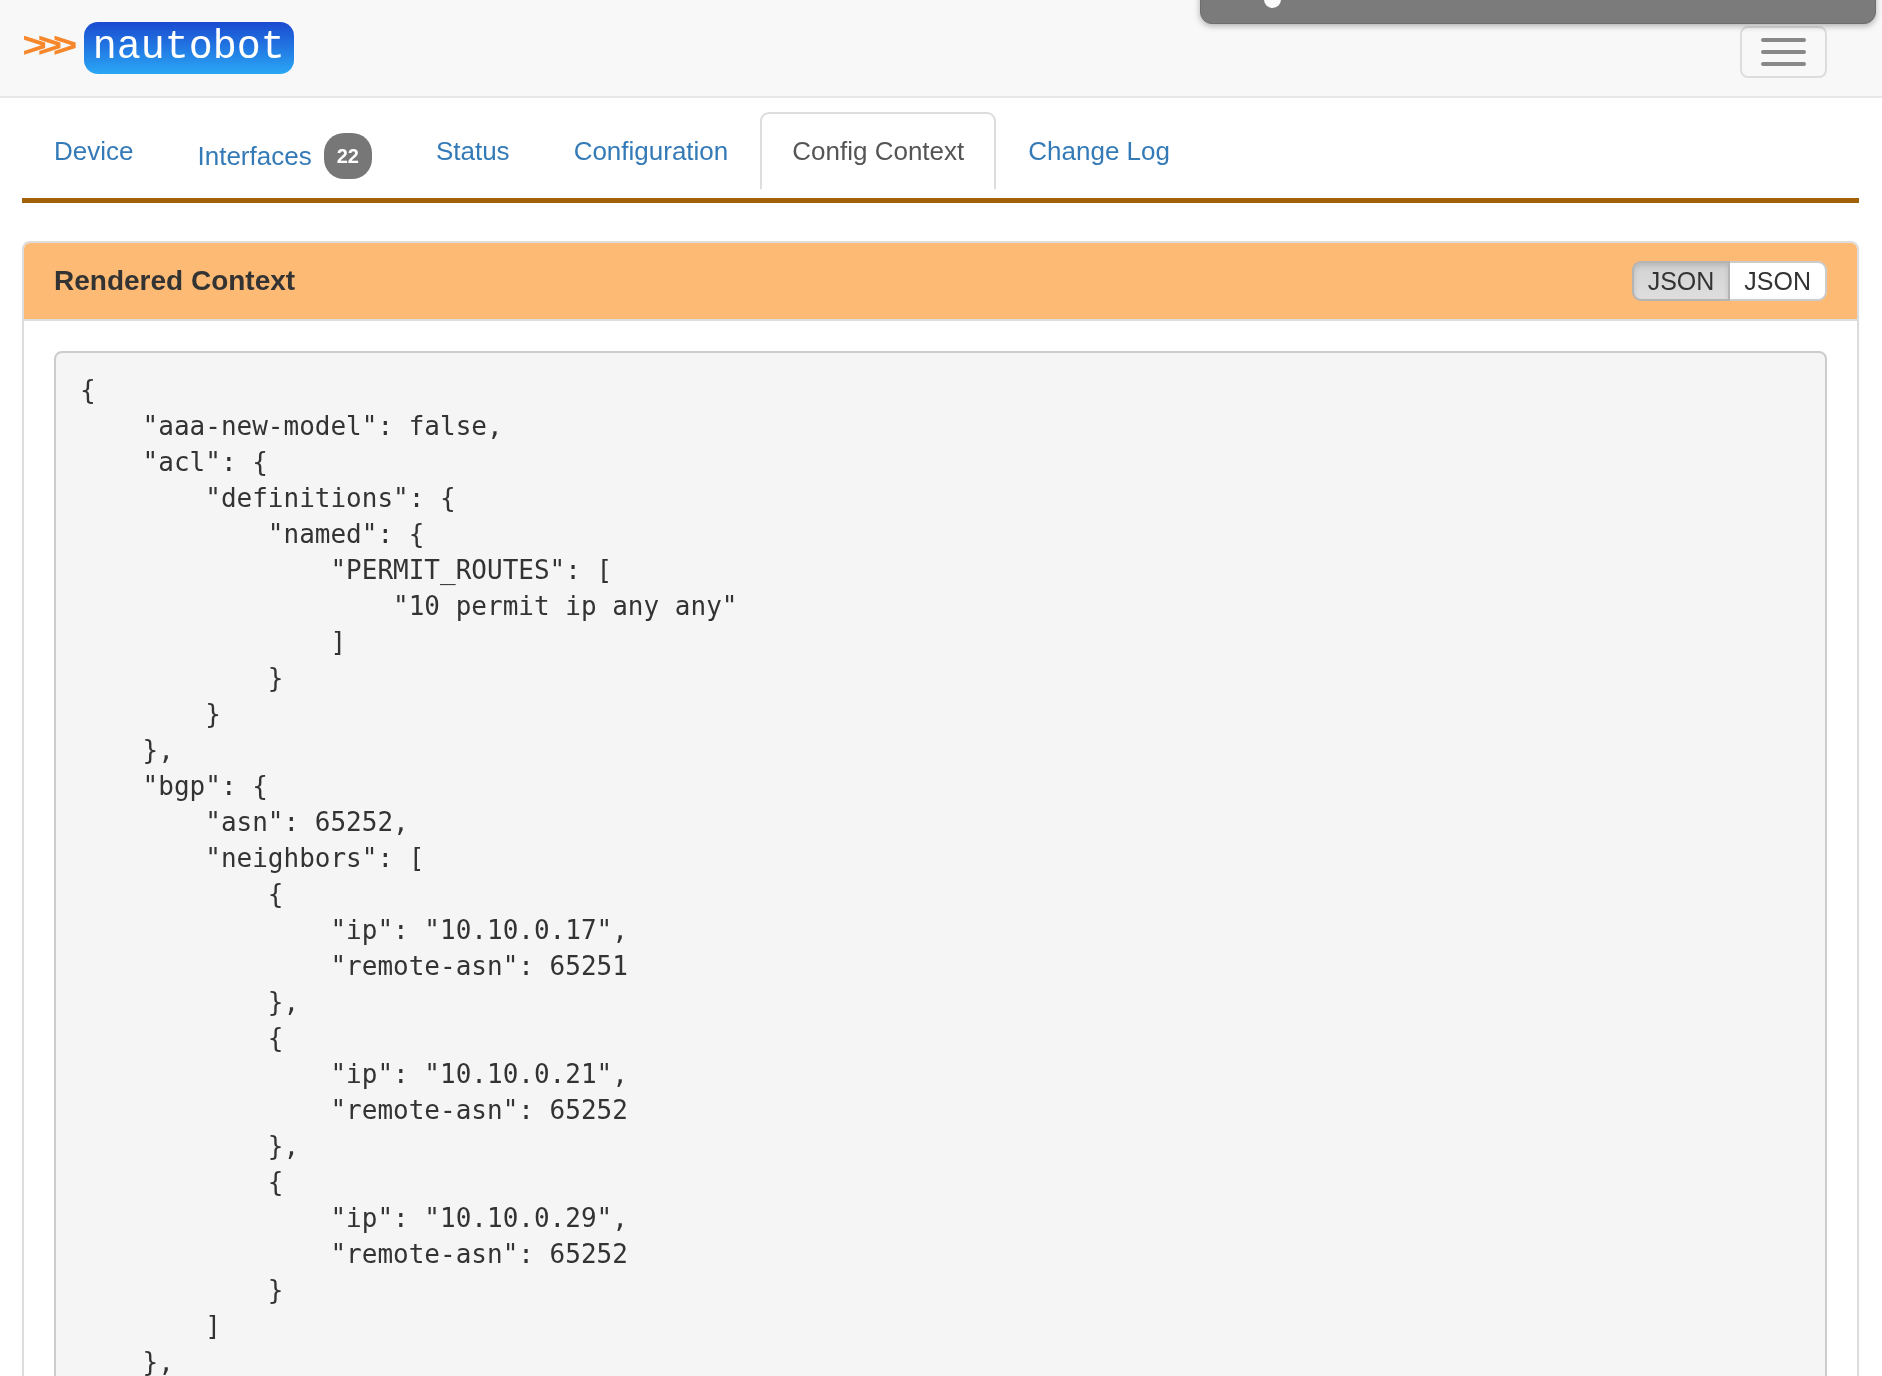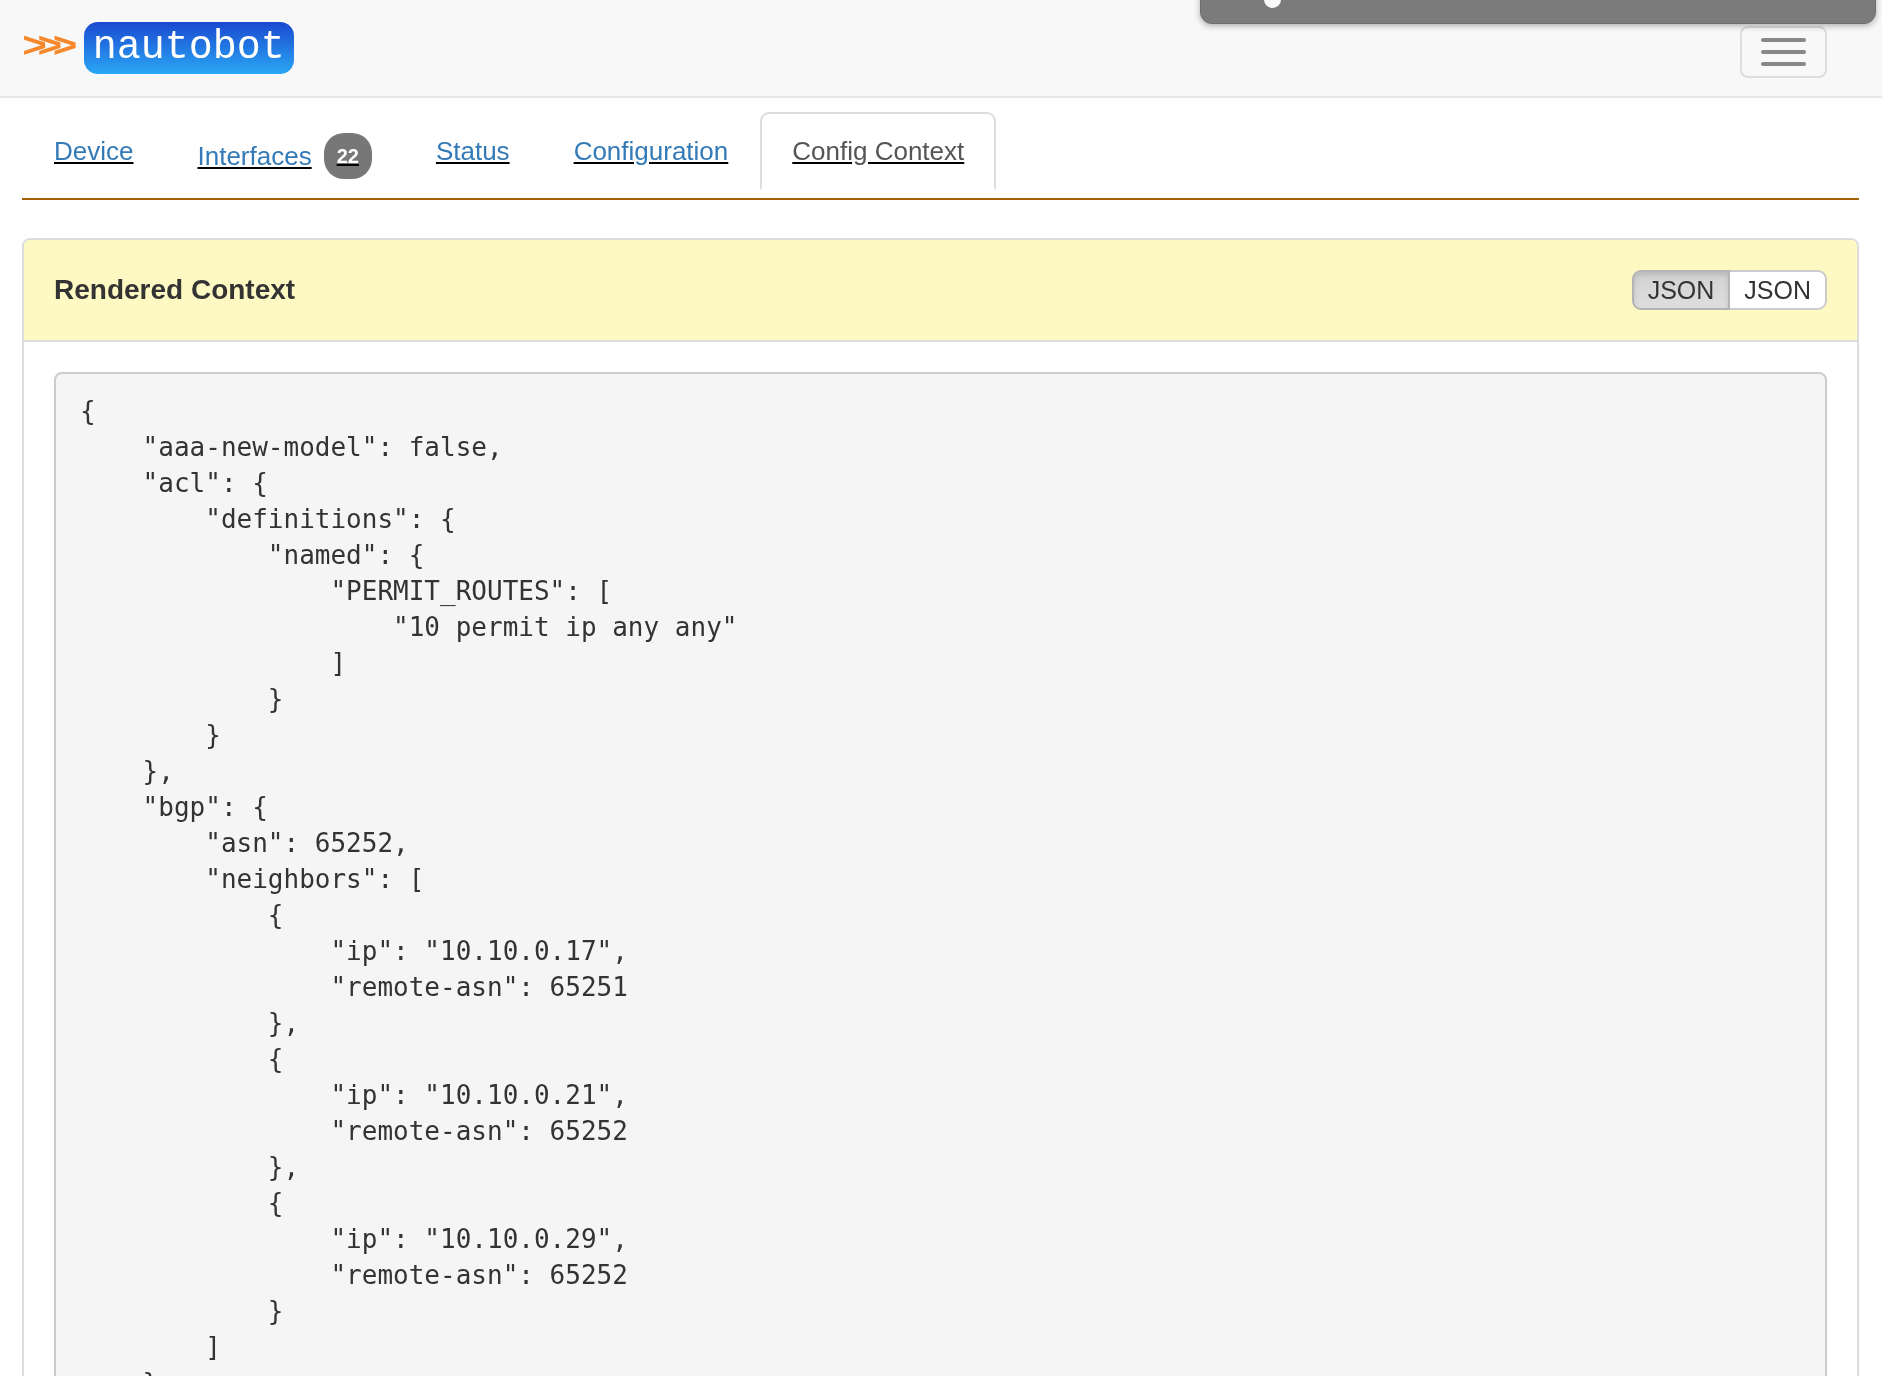--- a/index.html
+++ b/index.html
@@ -82,22 +82,21 @@
 
   
   .container { margin: 0 23px 0 22px; }
 
   
   ul.nav-tabs {
     list-style: none;
     margin: 14px 0 0 0;
     padding: 0;
     display: flex;
-    border-bottom: 2px solid #a16207;
-    text-decoration: underline;
+    border-bottom: 5px solid #a16207;
   }
   .nav-tabs li { margin-bottom: -2px; }
   .nav-tabs li a {
     display: flex; align-items: center; gap: 12px;
     padding: 19px 30px;
     font-size: 26px;
     line-height: 36px;
     color: #337ab7;
     text-decoration: none;
     border: 2px solid transparent;
@@ -123,22 +122,22 @@
 
   
   .panel {
     margin-top: 38px;
     border: 2px solid #ddd;
     border-radius: 8px;
     box-shadow: 0 1px 2px rgba(0,0,0,0.05);
     background: #fff;
   }
   .panel-heading {
-    height: 102px;
-    background: #fef9c3;
+    height: 78px;
+    background: #fdba74;
     border-bottom: 2px solid #ddd;
     border-radius: 6px 6px 0 0;
     padding: 0 30px;
     display: flex; align-items: center; justify-content: space-between;
   }
   .panel-title {
     font-size: 28px;
     font-weight: bold;
     color: #333;
   }
@@ -216,20 +215,25 @@
         </a>
     </li>
     <li>
       <a>
           <span>Configuration</span>
         </a>
     </li>
     <li class="active">
       <a>
           <span>Config Context</span>
+        </a>
+    </li>
+    <li>
+      <a>
+          <span>Change Log</span>
         </a>
     </li>
   </ul>
 
   <section class="panel">
     <div class="panel-heading">
       <span class="panel-title">Rendered Context</span>
       <div class="btn-group">
         <button class="btn active">JSON</button>
         <button class="btn">JSON</button>

